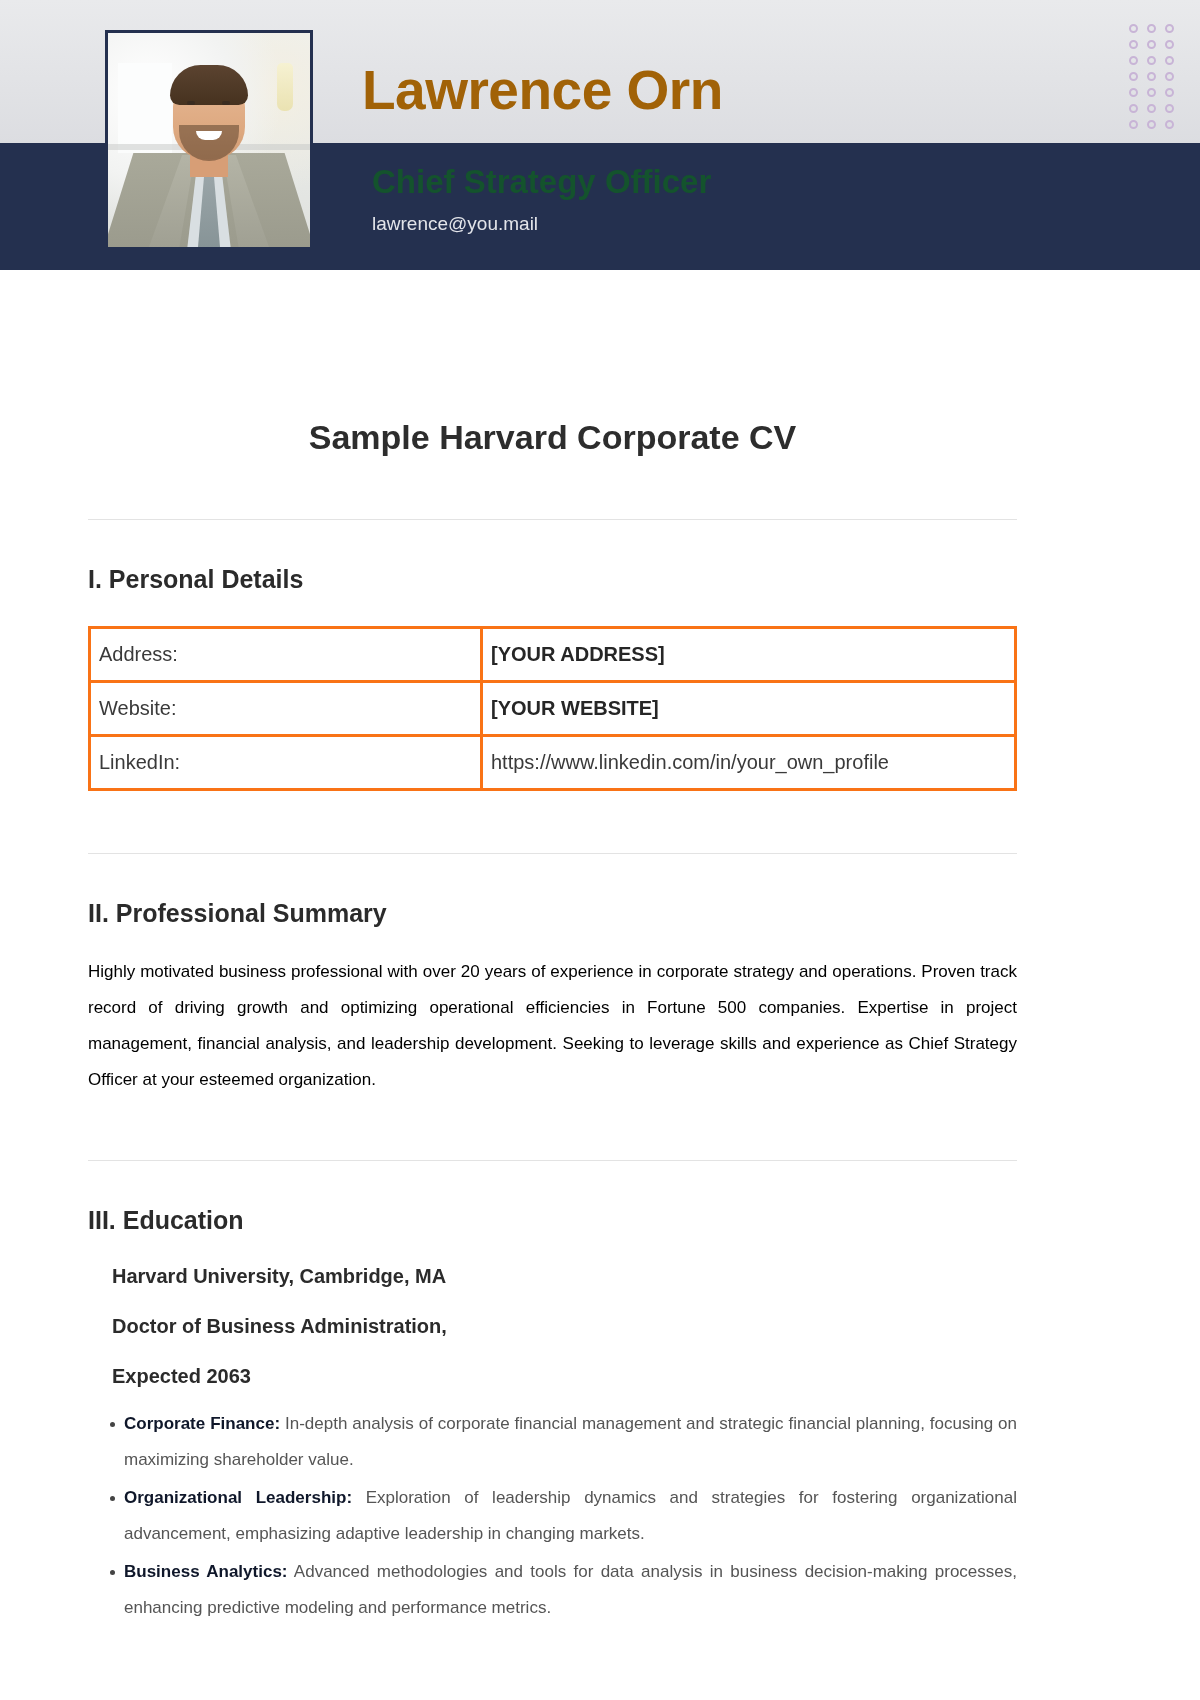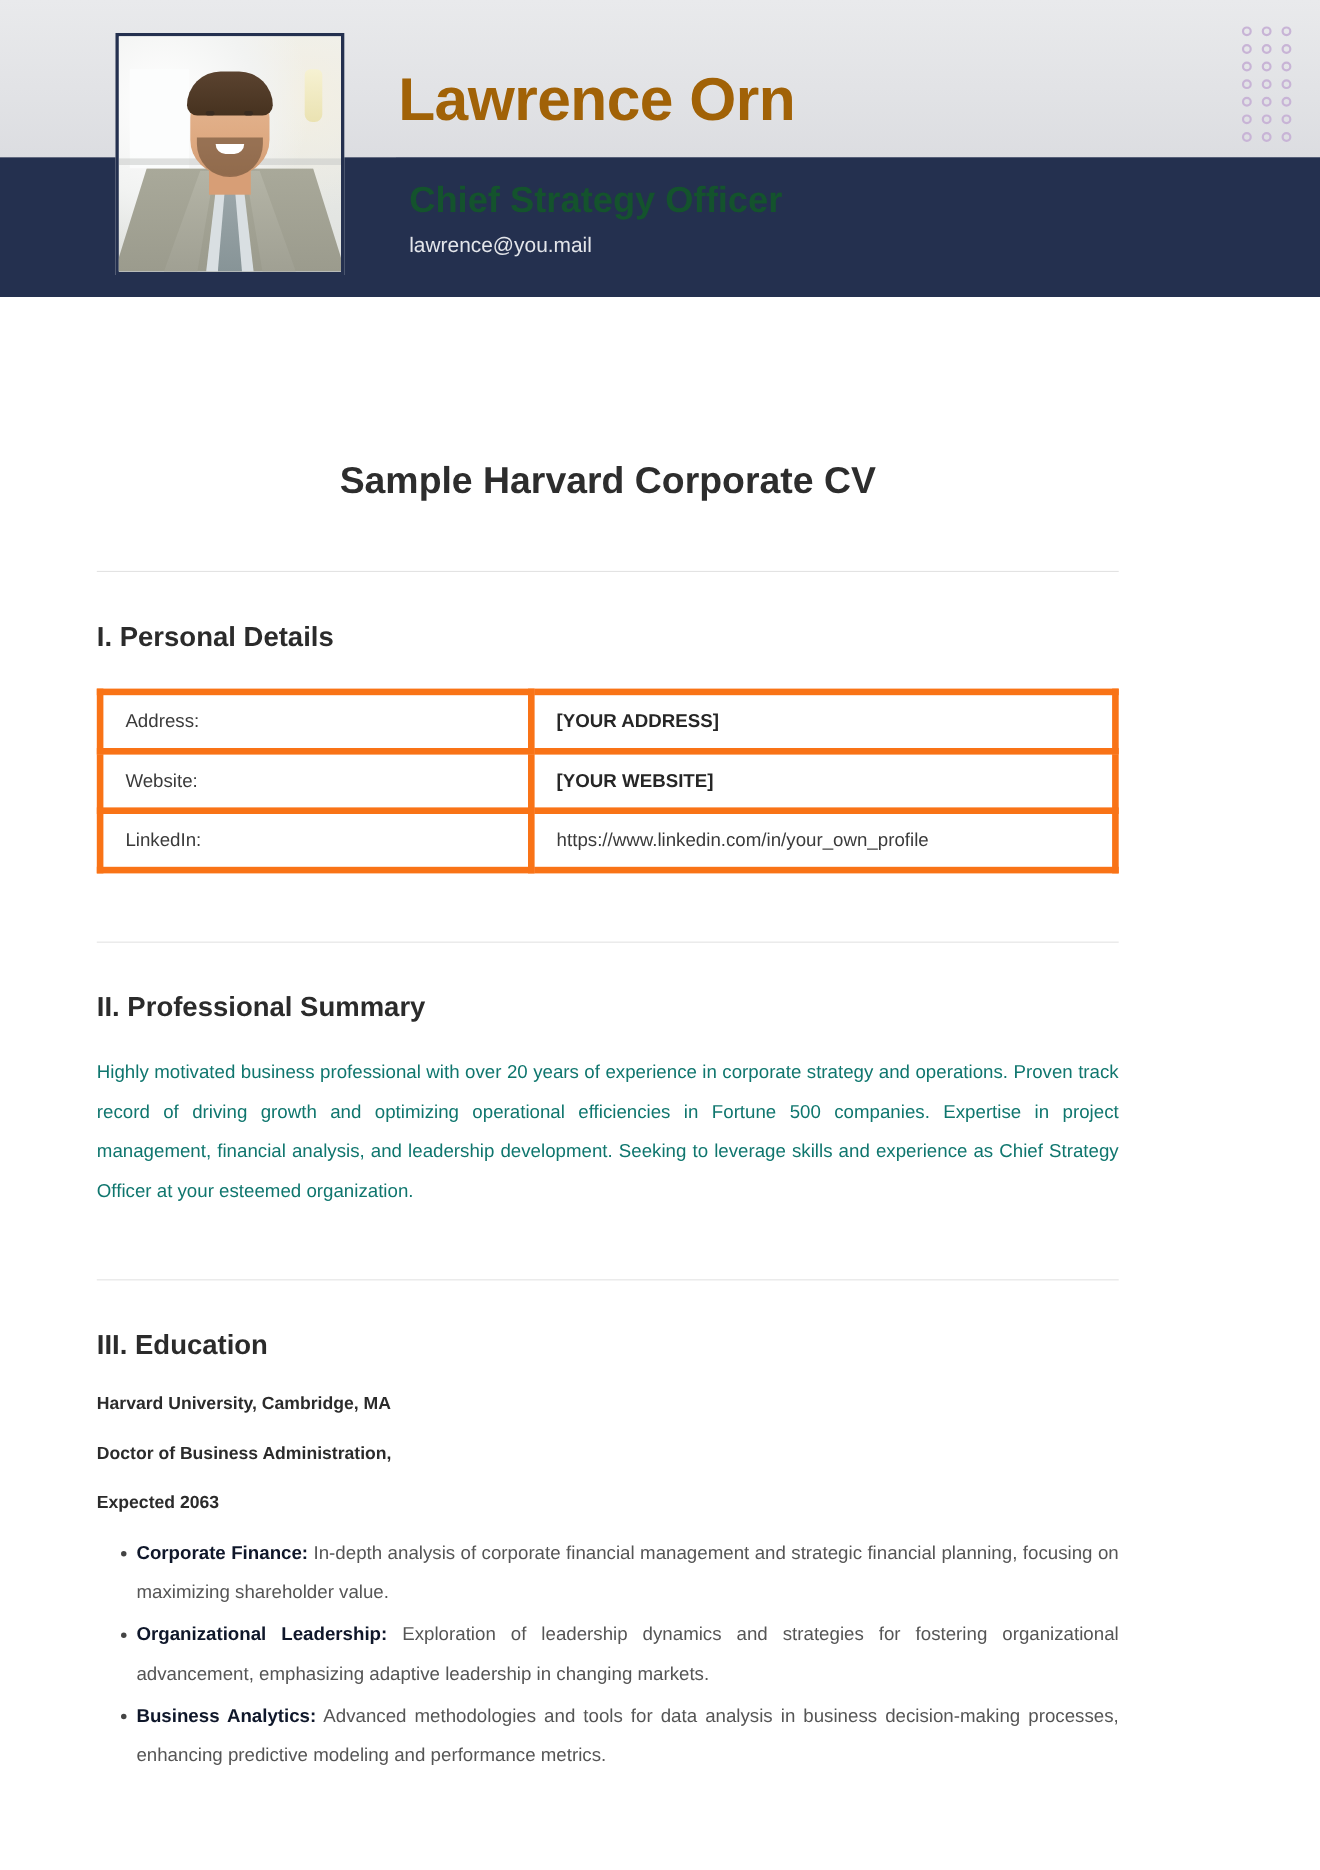--- a/index.html
+++ b/index.html
@@ -241,43 +241,44 @@
     margin-top: 45px;
   }
 
   table.details {
     width: 100%;
     border-collapse: collapse;
     margin-top: 32px;
     table-layout: fixed;
   }
   table.details td {
-    border: 6px solid #f97316;
-    padding: 14px 20px;
-    font-size: 17px;
+    border: 3px solid #f97316;
+    padding: 14px 8px;
+    font-size: 20px;
     color: #3a3a3a;
     height: 49px;
   }
   table.details td.label { width: 392px; }
   table.details td.value { font-weight: bold; color: #262626; border-radius: 13px; }
   table.details td.value.plain { font-weight: normal; color: #3a3a3a; }
 
   .paragraph {
     font-size: 17px;
     line-height: 36px;
-    color: #0f766e;
+    color: #000000;
     text-align: justify;
     margin-top: 26px;
   }
 
   .edu-line {
-    font-size: 16px;
+    font-size: 20px;
     font-weight: bold;
     color: #2b2b2b;
     margin-top: 27px;
+    margin-left: 24px;
   }
   .edu-line.first { margin-top: 30px; }
 
   ul.course-list {
     margin-top: 18px;
     padding-left: 22px;
     list-style: none;
   }
   ul.course-list li {
     position: relative;

